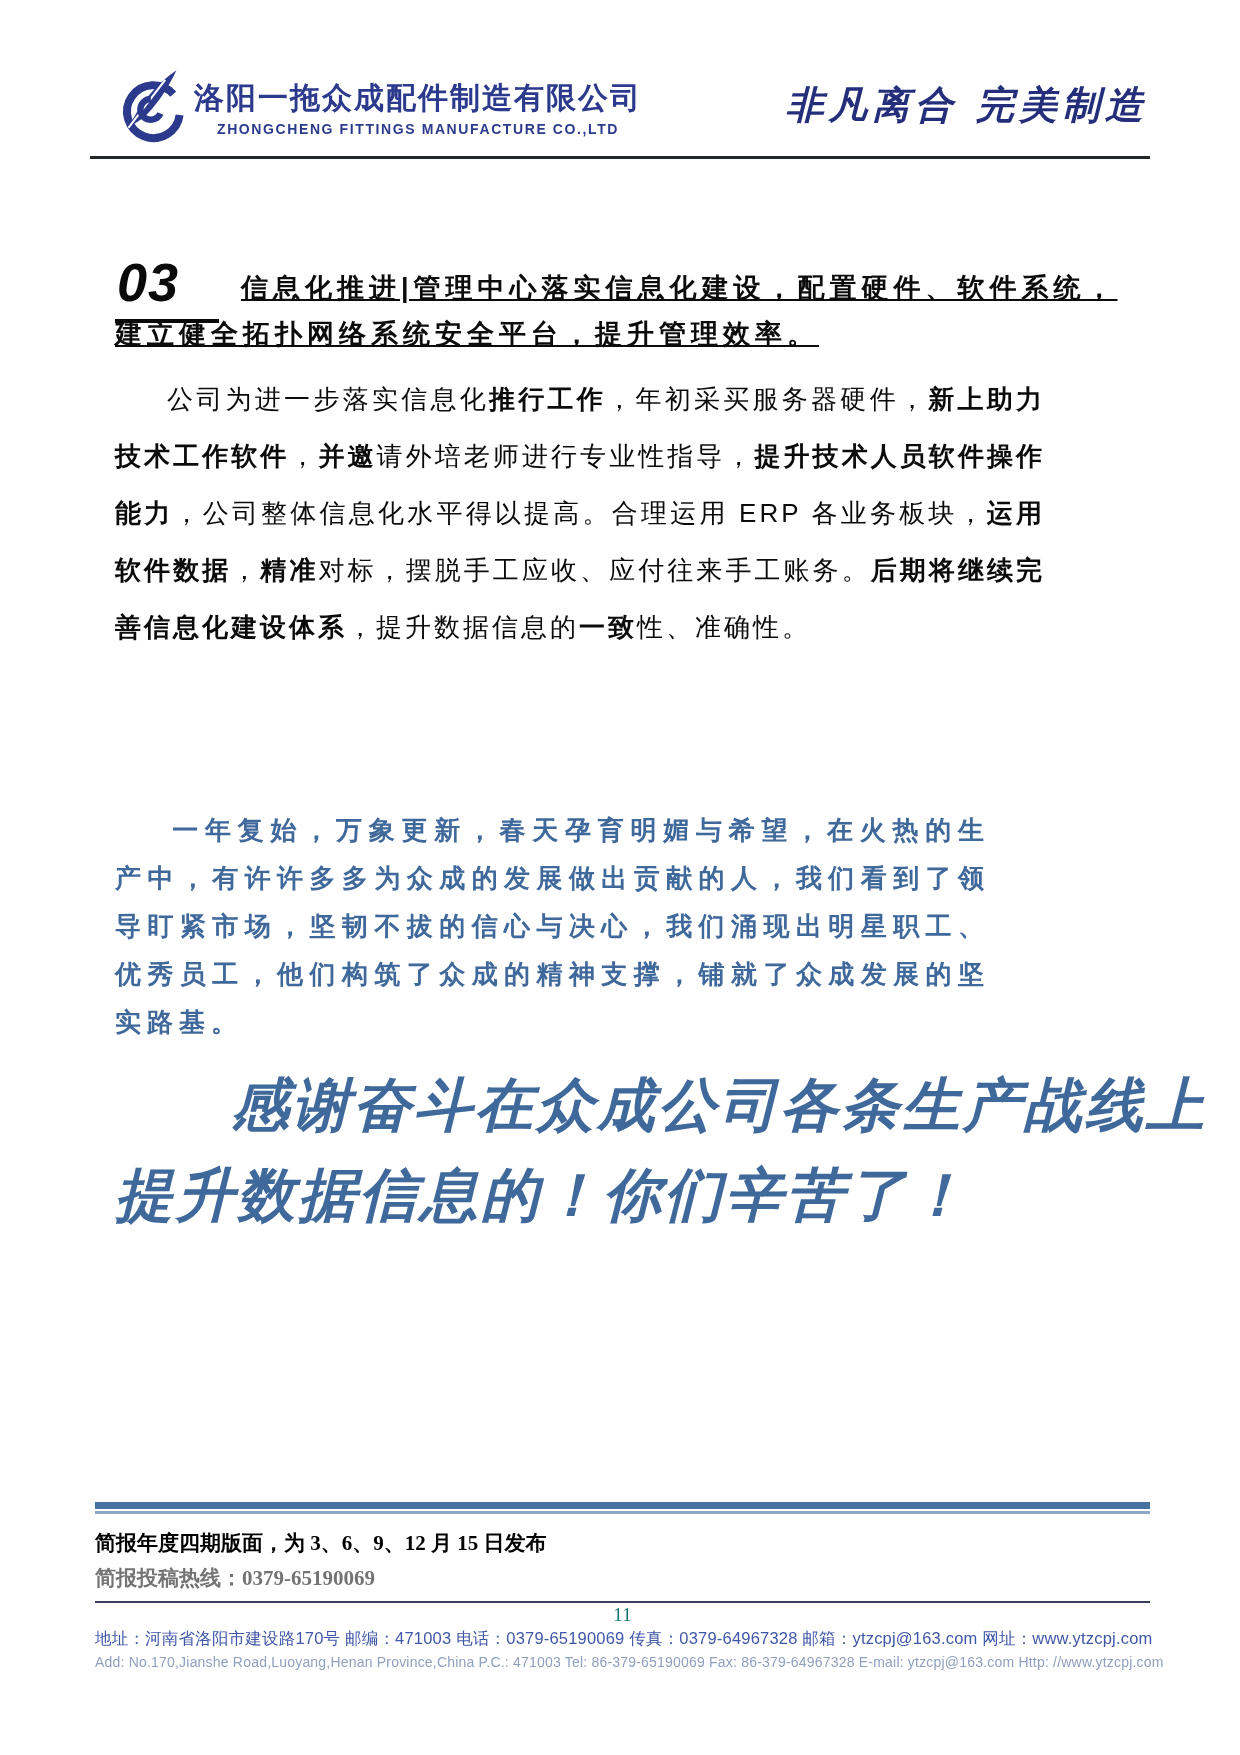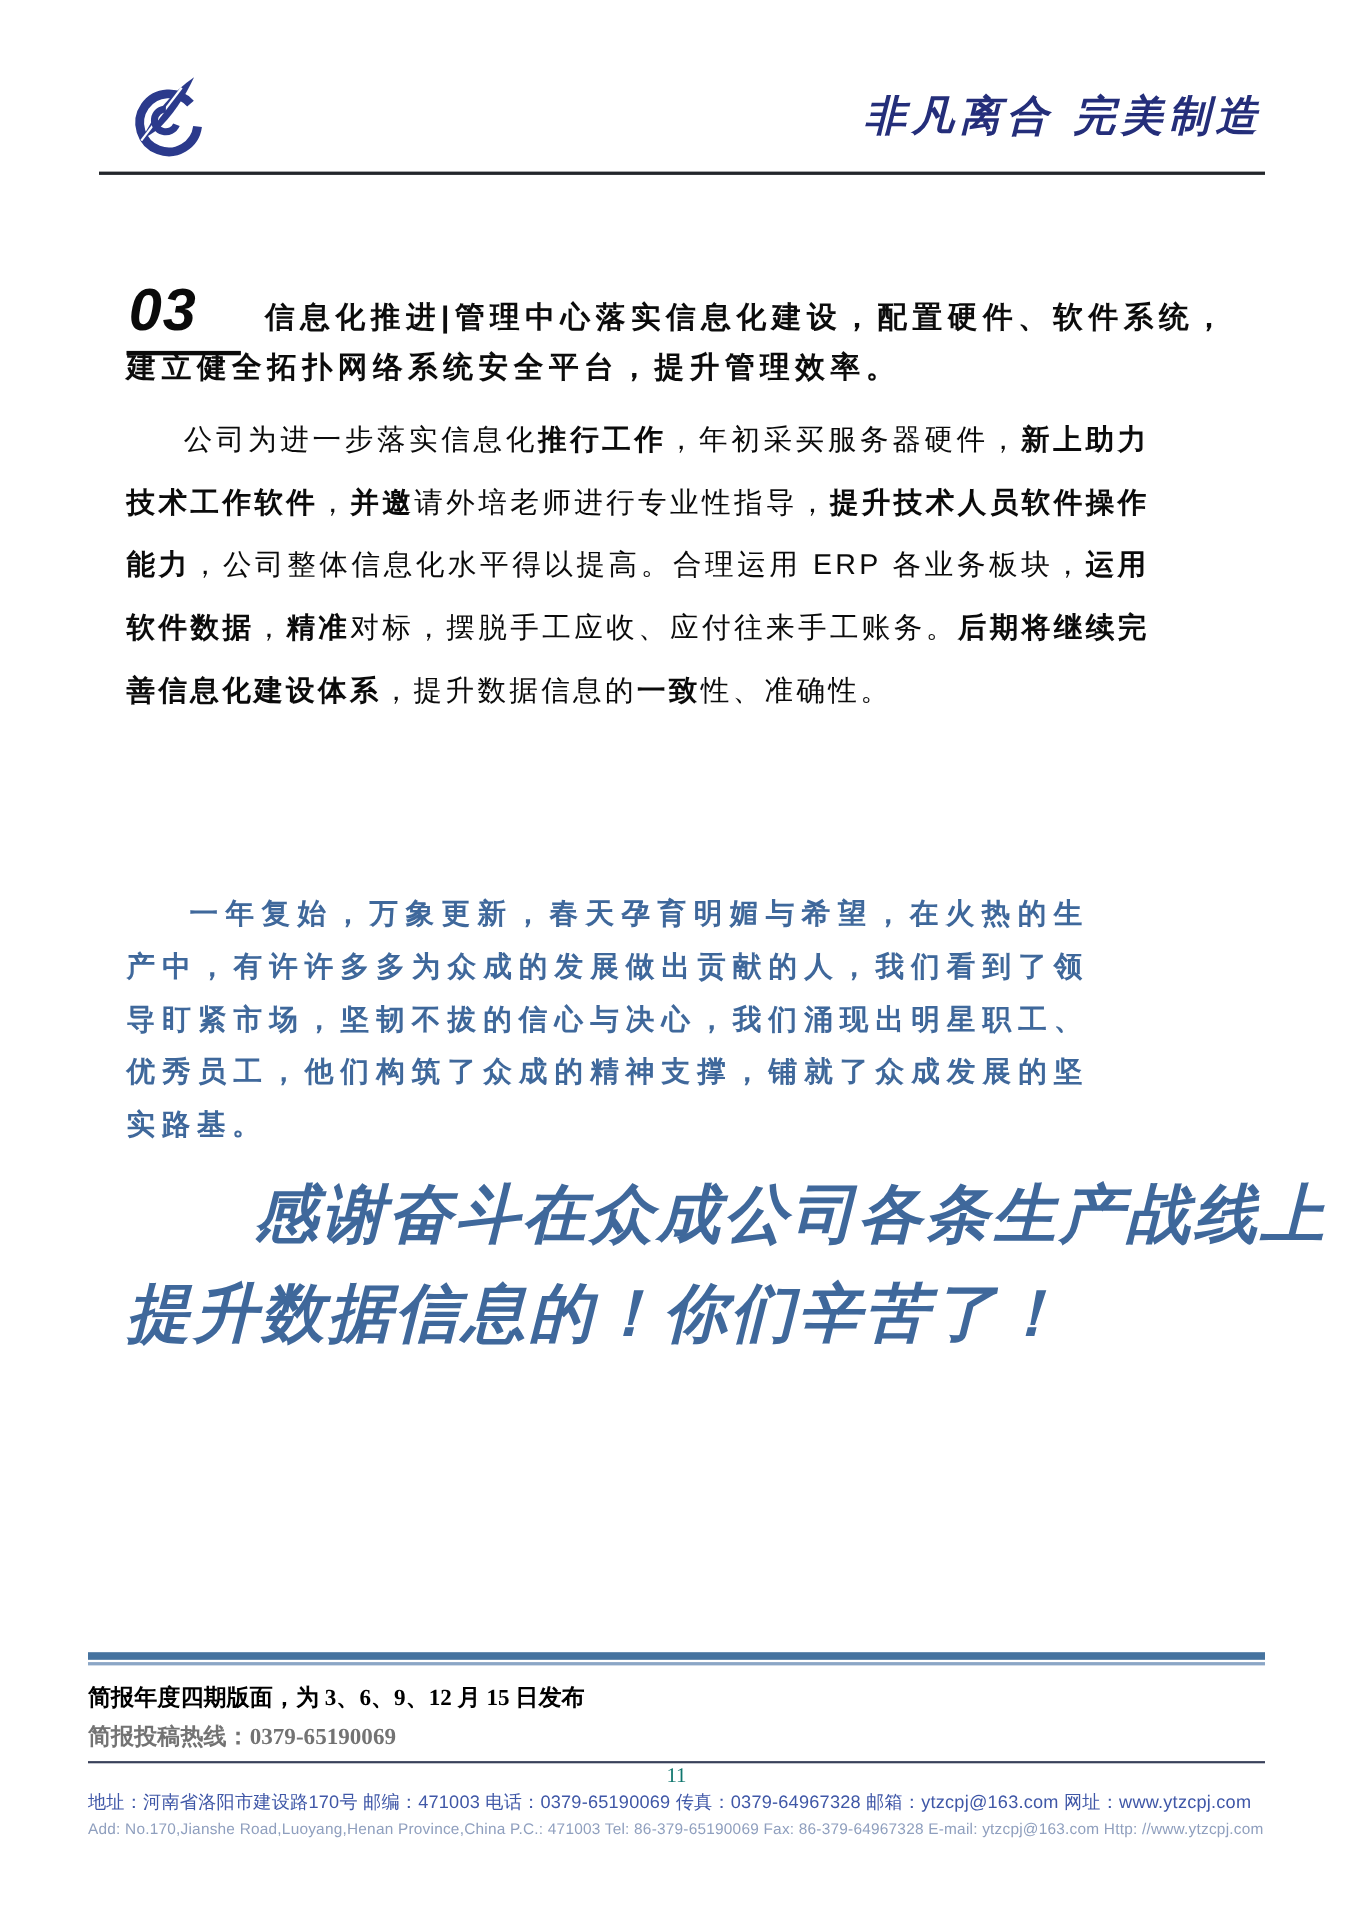--- a/index.html
+++ b/index.html
@@ -16,38 +16,38 @@
   .company-en{font-size:14px;font-weight:bold;color:var(--navy);letter-spacing:1.6px;white-space:nowrap;}
   .slogan{font-family:"DejaVu Serif",serif;font-style:italic;font-weight:bold;font-size:38px;
           color:var(--slogan);letter-spacing:5px;white-space:nowrap;padding-bottom:4px;}
   .header-rule{height:3px;background:#23262b;margin:8px 90px 0 90px;}
 
   
   .content{margin:0 115px;}
   .section-head{position:relative;margin-top:106px;}
   .sec-num{position:absolute;top:-10px;left:0;font-size:54px;line-height:1;font-weight:bold;
            letter-spacing:1px;color:#0a0a0a;padding:0 40px 10px 2px;border-bottom:4px solid #0a0a0a;font-style:italic;}
-  .sec-title{font-size:27px;font-weight:bold;letter-spacing:5px;line-height:46px;color:#0c0c0c;text-align:justify;}
+  .sec-title{font-size:27px;font-weight:bold;letter-spacing:5px;line-height:46px;color:#0c0c0c;text-align:justify;text-decoration:underline;}
   .sec-title .line{display:block;}
   .sec-title .line-0{padding-left:126px;}
 
   .body-para{margin-top:14px;width:930px;font-size:26px;line-height:57px;letter-spacing:3px;
              text-align:justify;text-indent:2em;color:#0b0b0b;}
   .body-para .b{font-weight:bold;}
 
   .spring-para{margin-top:150px;width:875px;font-size:26px;font-weight:bold;letter-spacing:6px;
                line-height:48px;text-align:justify;text-indent:2.2em;color:var(--steel);}
 
   .thanks{margin-top:14px;font-size:58px;font-weight:bold;font-style:italic;letter-spacing:3px;
           line-height:90px;color:var(--steel);}
   .thanks .line{display:block;white-space:nowrap;}
   .thanks .line-0{padding-left:116px;}
 
   
-  .footer{position:absolute;left:80px;right:90px;top:1502px;}
+  .footer{position:absolute;left:95px;right:90px;top:1502px;}
   .divider .bar1{height:7px;background:#46739f;}
   .divider .gap{height:2px;background:#ffffff;}
   .divider .bar2{height:3px;background:#8ba6c6;}
   .pub-line{margin-top:15px;font-family:"Liberation Serif",serif;font-weight:bold;font-size:21px;color:#000;}
   .hotline{margin-top:7px;font-family:"Liberation Serif",serif;font-weight:bold;font-size:21px;color:#737373;}
   .thin-rule{margin-top:9px;height:2px;background:#39415a;}
   .page-num{margin-top:1px;text-align:center;font-family:"Liberation Serif",serif;font-size:19px;color:#0f766e;}
   .addr-cn{margin-top:2px;font-size:16.5px;color:var(--addr);letter-spacing:0.2px;white-space:nowrap;}
   .addr-en{margin-top:4px;font-size:14px;color:var(--addrEn);letter-spacing:0.2px;white-space:nowrap;}
 </style>
@@ -58,20 +58,24 @@
 
   <div class="header">
     <div class="logo-group">
       <div class="logo-mark">
         <svg viewBox="0 0 100 100" xmlns="http://www.w3.org/2000/svg">
           <path d="M84 34 A33 33 0 1 0 92 60" fill="none" stroke="#2b3a8c" stroke-width="10"></path>
           <path d="M88 4 C64 20 42 46 28 76 L46 64 C62 50 78 26 88 4 Z" fill="#2b3a8c"></path>
           <path d="M28 76 L74 16" stroke="#ffffff" stroke-width="2.5" fill="none"></path>
           <path d="M56 40 a13 13 0 1 0 12 18" fill="none" stroke="#2b3a8c" stroke-width="8"></path>
         </svg>
+      </div>
+      <div class="company-names">
+        <div class="company-cn">洛阳一拖众成配件制造有限公司</div>
+        <div class="company-en">ZHONGCHENG FITTINGS MANUFACTURE CO.,LTD</div>
       </div>
     </div>
     <div class="slogan">非凡离合 完美制造</div>
   </div>
   <div class="header-rule"></div>
 
   <div class="content">
 
     <div class="section-head">
       <span class="sec-num">03</span>

